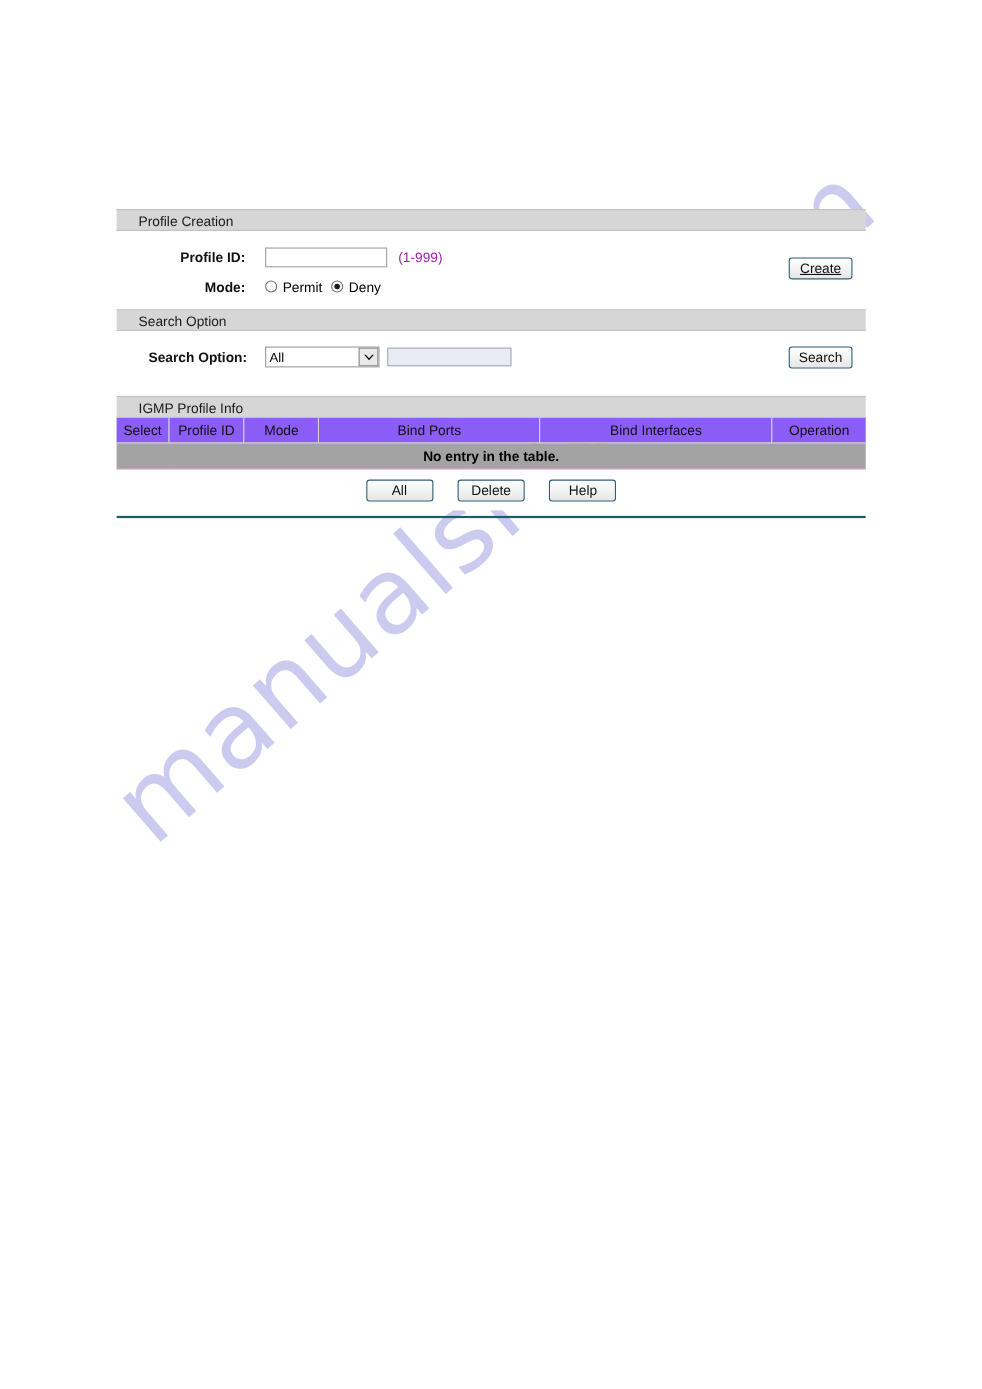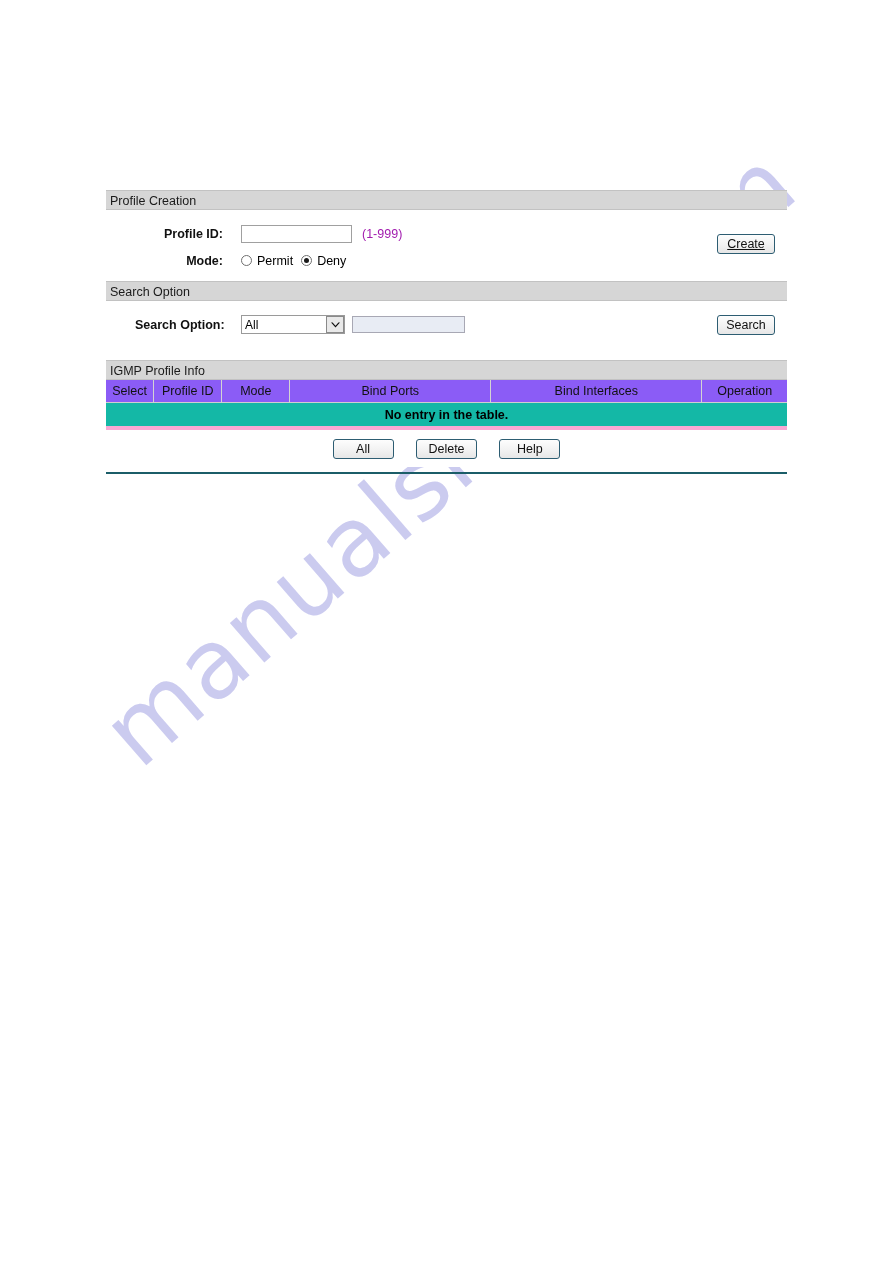--- a/index.html
+++ b/index.html
@@ -49,21 +49,21 @@
     z-index: 2;
   }
 
   .section-bar {
     background: #d6d6d6;
     border-top: 1px solid #c2c2c2;
     border-bottom: 1px solid #c2c2c2;
     height: 20px;
     line-height: 20px;
     font-size: 12.5px;
-    padding-left: 4px;
+    padding-left: 20px;
     color: #1a1a1a;
     box-sizing: border-box;
   }
 
   .section-body {
     background: #ffffff;
     padding: 0;
   }
 
   
@@ -223,22 +223,22 @@
     height: 20px;
     color: #111;
     text-align: center;
   }
   table.grid th:last-child { border-right: none; }
   table.grid td.empty {
     text-align: center;
     font-size: 12.5px;
     font-weight: bold;
     height: 21px;
-    border-bottom: 4px solid #f9a8d4;
-    background: #14b8a6;
+    border-bottom: 1px solid #f9a8d4;
+    background: #a3a3a3;
   }
 
   .btn-row {
     text-align: center;
     padding: 9px 0 8px 0;
     background: #ffffff;
   }
   .btn-row .btn {
     width: 61px;
     margin: 0 9px;

